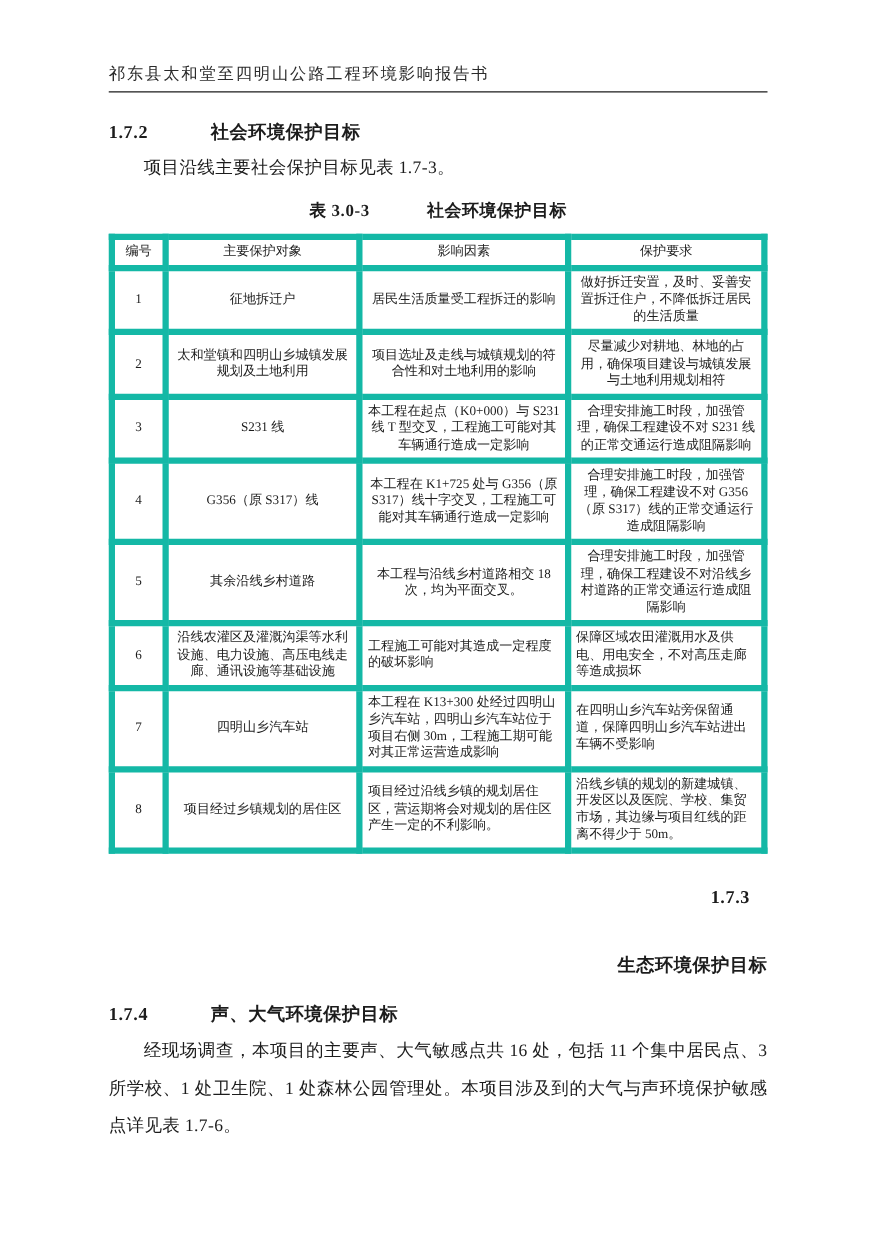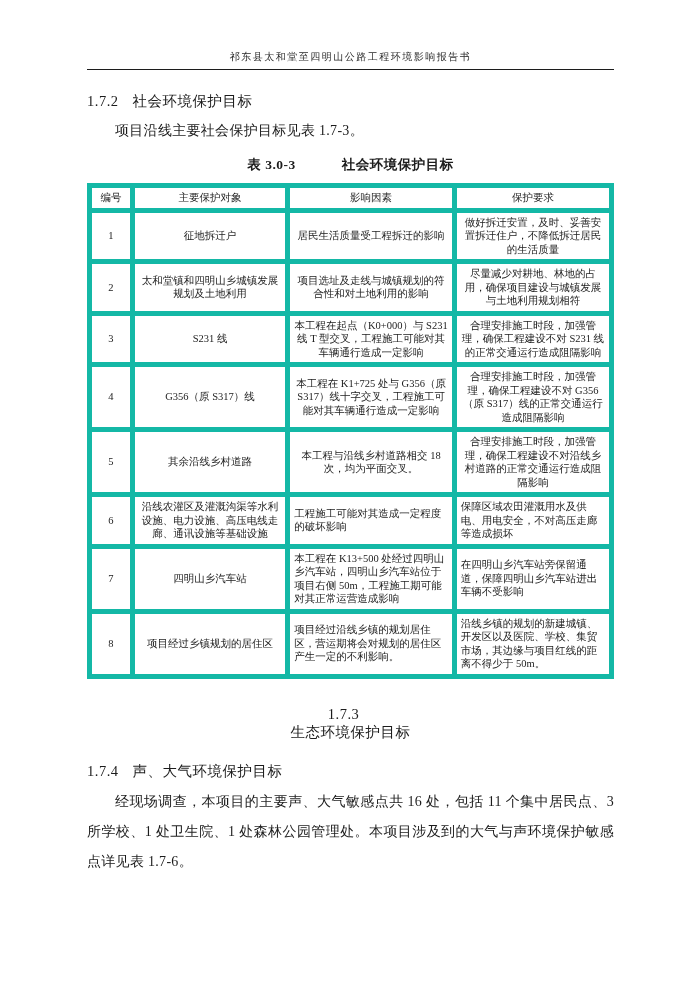--- a/index.html
+++ b/index.html
@@ -10,34 +10,35 @@
     color: #1c1c1c;
     position: relative;
     overflow: hidden;
   }
   .page {
     position: absolute; inset: 0;
     padding: 50px 86px 0 87px;
   }
   
   .running-header {
-    text-align: center;
-    font-size: 10px;
+    text-align: left;
+    font-size: 13px;
     letter-spacing: 1.5px;
     color: #2a2a2a;
     padding-bottom: 5px;
     border-bottom: 1.5px solid #1c1c1c;
   }
   
   .sec-heading {
     font-size: 14.5px;
-    font-weight: normal;
+    font-weight: bold;
     letter-spacing: 0.5px;
     display: flex;
-    align-items: center;
+    align-items: flex-end;
+    gap: 36px;
   }
   .sec-heading .sec-num { margin-right: 14px; }
   .h172 { margin-top: 22px; }
   .h173 { margin-top: 27px; flex-direction: column; }
   .h174 { margin-top: 20px; }
   
   .para {
     font-size: 14px;
     line-height: 30px;
     text-align: justify;
@@ -158,21 +159,21 @@
       </tr>
       <tr>
         <td>6</td>
         <td>沿线农灌区及灌溉沟渠等水利设施、电力设施、高压电线走廊、通讯设施等基础设施</td>
         <td class="al">工程施工可能对其造成一定程度的破坏影响</td>
         <td class="al">保障区域农田灌溉用水及供电、用电安全，不对高压走廊等造成损坏</td>
       </tr>
       <tr>
         <td>7</td>
         <td>四明山乡汽车站</td>
-        <td class="al">本工程在 K13+500 处经过四明山乡汽车站，四明山乡汽车站位于项目右侧 50m，工程施工期可能对其正常运营造成影响</td>
+        <td class="al">本工程在 K13+300 处经过四明山乡汽车站，四明山乡汽车站位于项目右侧 30m，工程施工期可能对其正常运营造成影响</td>
         <td class="al">在四明山乡汽车站旁保留通道，保障四明山乡汽车站进出车辆不受影响</td>
       </tr>
       <tr>
         <td>8</td>
         <td>项目经过乡镇规划的居住区</td>
         <td class="al">项目经过沿线乡镇的规划居住区，营运期将会对规划的居住区产生一定的不利影响。</td>
         <td class="al">沿线乡镇的规划的新建城镇、开发区以及医院、学校、集贸市场，其边缘与项目红线的距离不得少于 50m。</td>
       </tr>
     </tbody>
   </table>

